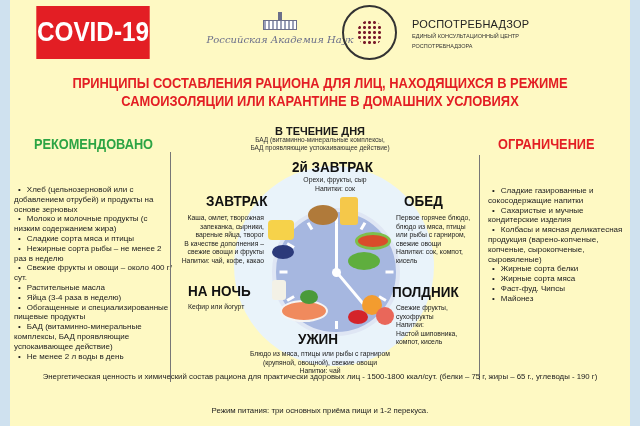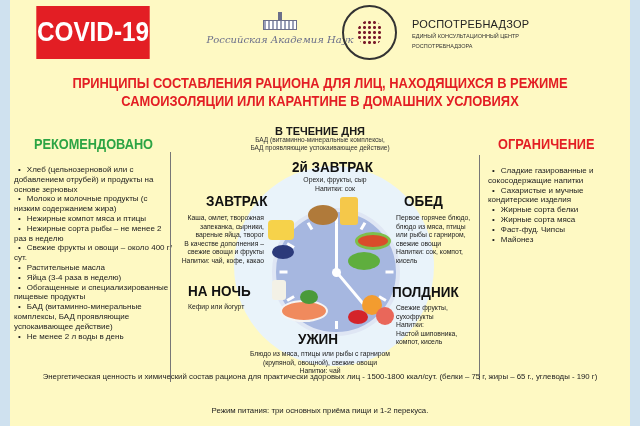--- a/index.html
+++ b/index.html
@@ -58,21 +58,21 @@
 
   
   .col-head {
     position: absolute; font-weight: 700; font-size: 14.5px;
     transform: scaleX(0.88);
   }
   .col-head.rec { left: 24px; top: 136px; color: #2ca444; transform-origin: left top; }
   .col-head.lim { left: 488px; top: 136px; color: #e31e24; transform-origin: left top; }
 
   .col {
-    position: absolute; font-size: 8px; line-height: 9.8px; color: #222;
+    position: absolute; font-size: 8px; line-height: 9.8px; color: #222; margin-top: 20px;
   }
   .col.left { left: 4px; top: 165px; width: 160px; }
   .col.right { left: 478px; top: 166px; width: 140px; }
   .col .item { margin-bottom: 0; }
   .col .item::before { content: "•"; margin: 0 6px 0 4px; }
   .vline {
     position: absolute; width: 1px; background: #777;
   }
   .vline.l { left: 160px; top: 152px; height: 230px; }
   .vline.r { left: 469px; top: 155px; height: 225px; }
@@ -141,35 +141,36 @@
 
   <div class="main-title">
     <div>ПРИНЦИПЫ СОСТАВЛЕНИЯ РАЦИОНА ДЛЯ ЛИЦ, НАХОДЯЩИХСЯ В РЕЖИМЕ</div>
     <div>САМОИЗОЛЯЦИИ ИЛИ КАРАНТИНЕ В ДОМАШНИХ УСЛОВИЯХ</div>
   </div>
 
   <div class="col-head rec">РЕКОМЕНДОВАНО</div>
   <div class="col left">
     <div class="item">Хлеб (цельнозерновой или с добавлением отрубей) и продукты на основе зерновых</div>
     <div class="item">Молоко и молочные продукты (с низким содержанием жира)</div>
-    <div class="item">Нежирные компот мяса и птицы</div>
+    <div class="item">Сладкие сорта мяса и птицы</div>
     <div class="item">Нежирные сорта рыбы – не менее 2 раз в неделю</div>
     <div class="item">Свежие фрукты и овощи – около 400 г/сут.</div>
     <div class="item">Растительные масла</div>
     <div class="item">Яйца (3-4 раза в неделю)</div>
     <div class="item">Обогащенные и специализированные пищевые продукты</div>
     <div class="item">БАД (витаминно-минеральные комплексы, БАД проявляющие успокаивающее действие)</div>
     <div class="item">Не менее 2 л воды в день</div>
   </div>
   <div class="vline l"></div>
 
   <div class="col-head lim">ОГРАНИЧЕНИЕ</div>
   <div class="col right">
     <div class="item">Сладкие газированные и сокосодержащие напитки</div>
     <div class="item">Сахаристые и мучные кондитерские изделия</div>
+    <div class="item">Колбасы и мясная деликатесная продукция (варено-копченые, копченые, сырокопченые, сыровяленые)</div>
     <div class="item">Жирные сорта белки</div>
     <div class="item">Жирные сорта мяса</div>
     <div class="item">Фаст-фуд. Чипсы</div>
     <div class="item">Майонез</div>
   </div>
   <div class="vline r"></div>
 
   <div class="during-title">В ТЕЧЕНИЕ ДНЯ</div>
   <div class="during-text">
     <div>БАД (витаминно-минеральные комплексы,</div>

